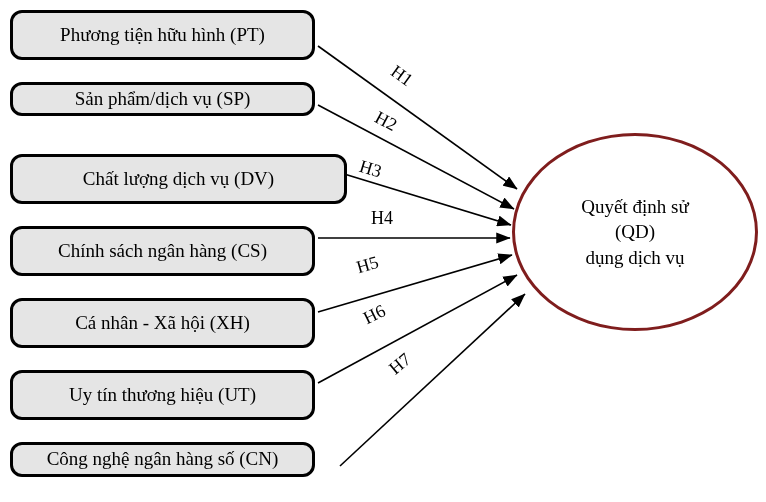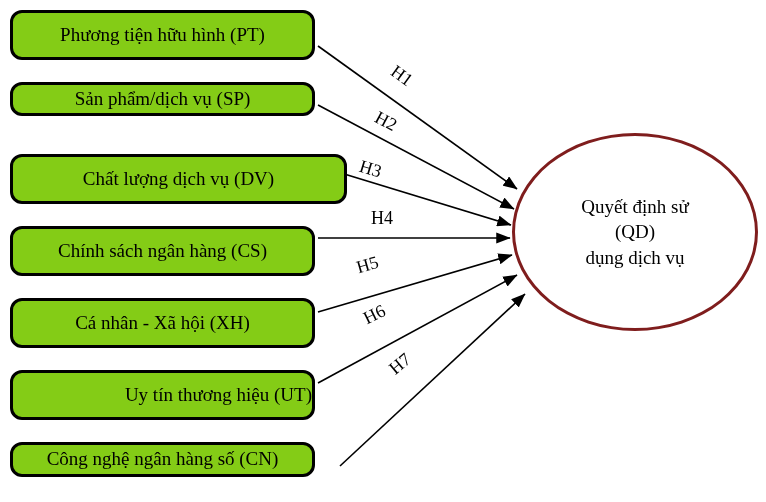--- a/index.html
+++ b/index.html
@@ -20,21 +20,21 @@
     left: 0;
     top: 0;
     width: 766px;
     height: 502px;
   }
   .construct-box {
     position: absolute;
     box-sizing: border-box;
     border: 3px solid #000000;
     border-radius: 12px;
-    background: #84cc16;
+    background: #e5e5e5;
     display: flex;
     align-items: center;
     justify-content: center;
     text-align: center;
   }
   .construct-label {
     font-size: 19px;
     color: #000000;
     line-height: 1.1;
     white-space: nowrap;
@@ -93,21 +93,21 @@
   </div>
   <div class="construct-box" style="left:10px;top:154px;width:337px;height:50px;">
     <span class="construct-label">Chất lượng dịch vụ (DV)</span>
   </div>
   <div class="construct-box" style="left:10px;top:226px;width:305px;height:50px;">
     <span class="construct-label">Chính sách ngân hàng (CS)</span>
   </div>
   <div class="construct-box" style="left:10px;top:298px;width:305px;height:50px;">
     <span class="construct-label">Cá nhân - Xã hội (XH)</span>
   </div>
-  <div class="construct-box" style="left:10px;top:370px;width:305px;height:50px;justify-content:flex-end;">
+  <div class="construct-box" style="left:10px;top:370px;width:305px;height:50px;">
     <span class="construct-label">Uy tín thương hiệu (UT)</span>
   </div>
   <div class="construct-box" style="left:10px;top:442px;width:305px;height:35px;">
     <span class="construct-label">Công nghệ ngân hàng số (CN)</span>
   </div>
 
   <div class="outcome-ellipse" style="left:512px;top:133px;width:246px;height:198px;">
     <div class="outcome-label">
       <div>Quyết định sử</div>
       <div>(QD)</div>

